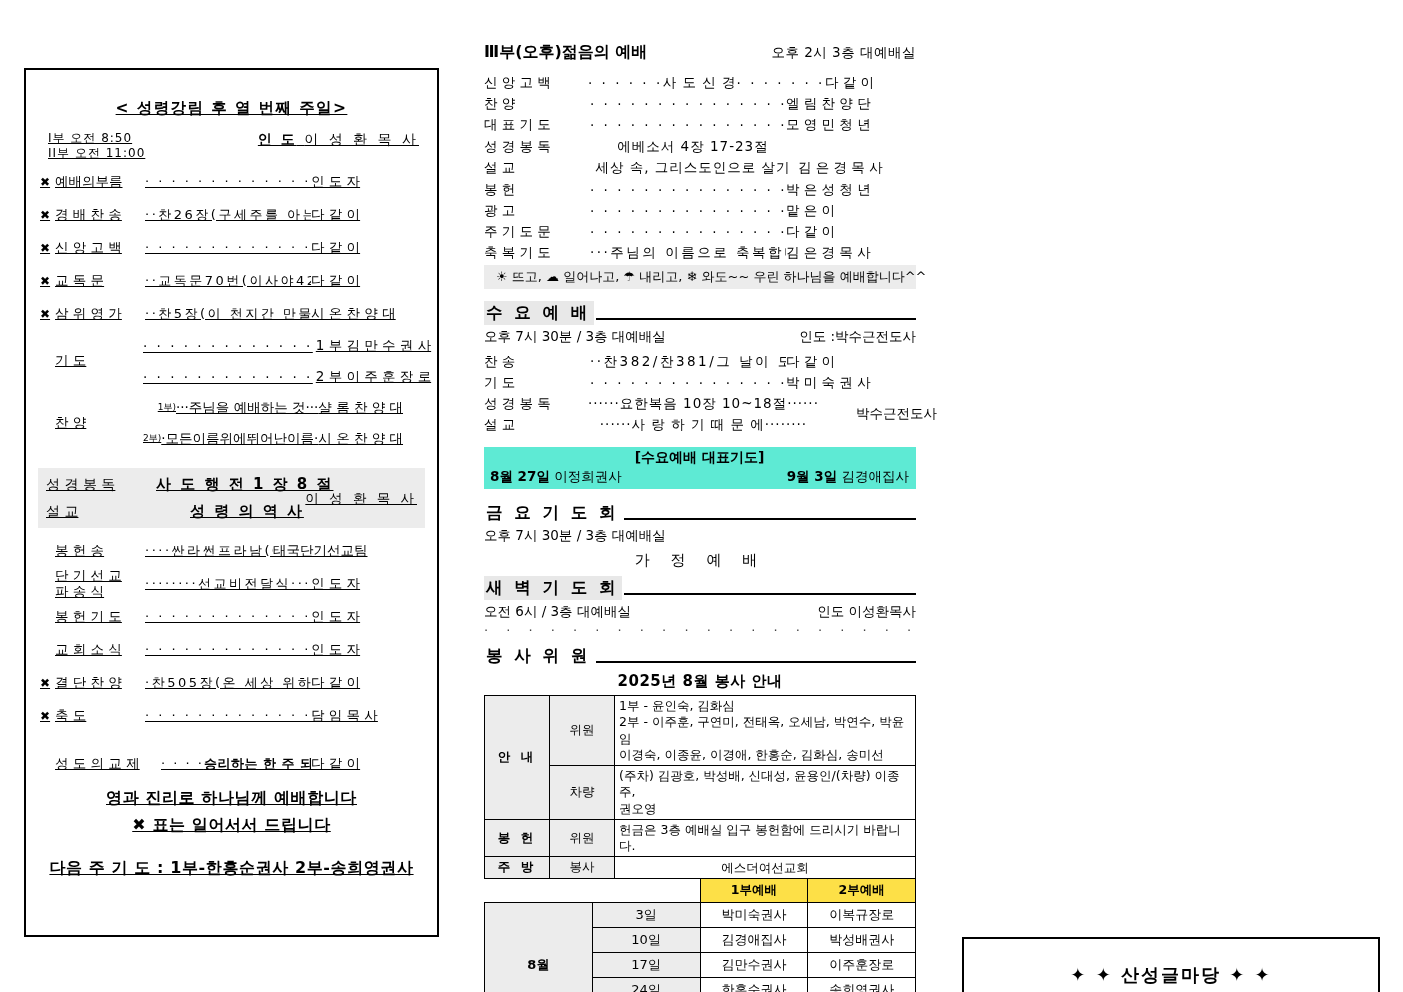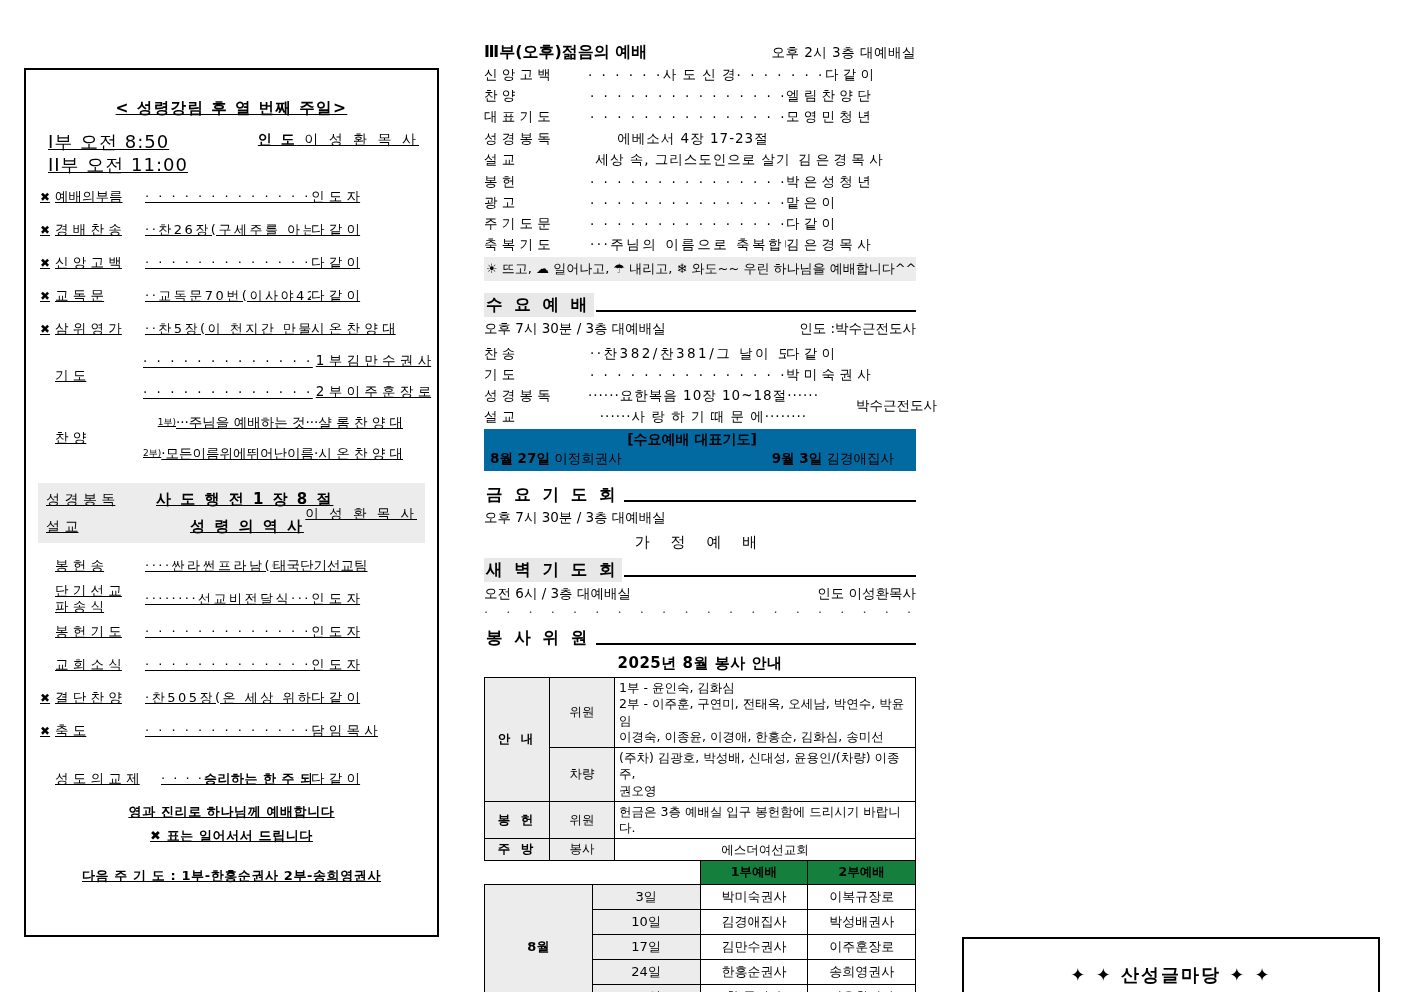--- a/index.html
+++ b/index.html
@@ -48,21 +48,21 @@
     text-align:center;
     font-weight:bold;
     font-size:15.5px;
     letter-spacing:1.4px;
     margin:6px 0 12px 0;
   }
   .times-row{
     display:flex;justify-content:space-between;align-items:flex-start;
     margin:0 6px 4px 10px;
   }
-  .times-left{font-size:18px;line-height:1.25;letter-spacing:1px;}
+  .times-left{font-size:12px;line-height:1.25;letter-spacing:1px;}
   .times-right{font-size:14px;letter-spacing:3px;white-space:nowrap;}
   .times-right b{font-weight:bold;letter-spacing:2px;}
 
   
   .osline{
     display:flex;align-items:center;
     font-size:13.5px;
     margin:0 2px;
     height:33px;
     white-space:nowrap;
@@ -109,40 +109,40 @@
     background:#ececec;
     margin:14px 0 6px 0;
     padding:7px 4px 7px 4px;
   }
   .hl-row{display:flex;align-items:center;font-size:14px;white-space:nowrap;}
   .hl-row .lbl{flex:0 0 104px;display:flex;justify-content:space-between;padding-left:4px;box-sizing:border-box;letter-spacing:0;}
   .hl-row .val{flex:1 1 auto;font-weight:bold;font-size:15px;letter-spacing:2px;padding-left:10px;}
   .hl-row .val.center{text-align:left;padding-left:44px;}
   .hl-preacher{text-align:right;font-size:13.5px;letter-spacing:3px;margin:-4px 4px -6px 0;}
 
-  .center-bold{text-align:center;font-weight:bold;font-size:13px;letter-spacing:0.6px;}
+  .center-bold{text-align:center;font-weight:bold;font-size:16px;letter-spacing:0.6px;}
   .center-bold.u{text-decoration:underline;}
 
   
   #mid-col{left:484px;top:42px;width:432px;}
 
   .sec-head{
     display:flex;align-items:center;
     margin:0 0 2px 0;
   }
   .sec-head .t{
     background:#e8e8e8;font-weight:bold;font-size:16.5px;
     letter-spacing:3px;padding:1px 4px 1px 2px;white-space:nowrap;
   }
   .sec-head .t.nobg{background:transparent;}
   .sec-head .rule{flex:1 1 auto;border-top:2px solid #000;margin-left:2px;height:0;position:relative;top:6px;}
 
   .head3{
     display:flex;justify-content:space-between;align-items:baseline;
-    margin-bottom:1px;
+    margin-bottom:9px;
   }
   .head3 .l{font-weight:bold;font-size:16px;letter-spacing:0px;}
   .head3 .r{font-size:13.5px;letter-spacing:0.5px;}
 
   .mline{
     display:flex;align-items:center;
     font-size:13.5px;height:21px;white-space:nowrap;
   }
   .mline .lbl{flex:0 0 86px;display:flex;justify-content:space-between;letter-spacing:0;}
   .mline .lbl.w{flex:0 0 104px;}
@@ -153,27 +153,27 @@
   .mline2{display:flex;align-items:center;font-size:13.5px;height:23px;white-space:nowrap;}
   .mline2 .lbl{flex:0 0 104px;display:flex;justify-content:space-between;}
   .mline2 .mid{flex:1 1 auto;text-align:center;letter-spacing:1px;}
   .mline2 .rt{flex:0 0 118px;text-align:right;}
 
   .pair-rows{display:flex;align-items:center;margin-top:-2px;}
   .pair-rows .pl{flex:1 1 auto;}
   .pair-rows .pr{flex:0 0 118px;display:flex;justify-content:space-between;font-size:13.5px;}
 
   .emoji-bar{
-    background:#ececec;font-size:13px;padding:3px 2px;text-align:center;
+    background:#ececec;font-size:13px;padding:3px 12px;text-align:center;
     letter-spacing:0px;margin-top:2px;white-space:nowrap;
   }
 
   .info-line{display:flex;justify-content:space-between;font-size:13.5px;margin:3px 0 5px 0;}
 
-  .gray-band{background:#0369a1;padding:2px 16px 3px 0;margin-top:2px;}
+  .gray-band{background:#5eead4;padding:2px 1px 3px 0;margin-top:12px;}
   .gray-band .bt{text-align:center;font-weight:bold;font-size:14px;}
   .gray-band .br{display:flex;justify-content:space-between;font-size:13.5px;padding:0 6px;margin-top:1px;}
   .gray-band .br b{font-weight:bold;}
 
   .center-line{text-align:center;font-size:15px;letter-spacing:8px;margin:6px 0 4px 0;}
 
   .dotrow{font-size:13px;letter-spacing:7px;color:#444;margin:2px 0 6px 0;overflow:hidden;white-space:nowrap;}
 
   .tbl-title{text-align:center;font-weight:bold;font-size:15px;margin:4px 0 4px 0;letter-spacing:0.5px;}
 
@@ -181,21 +181,21 @@
   table.svc td,table.svc th{border:1.5px solid #000;padding:2px 4px;vertical-align:middle;}
   table.svc .c1{width:56px;text-align:center;font-weight:bold;background:#ececec;letter-spacing:3px;}
   table.svc .c2{width:56px;text-align:center;background:#ececec;}
   table.svc .c3{text-align:left;line-height:1.3;}
   table.svc .ctr{text-align:center;}
 
   table.duty{border-collapse:collapse;width:100%;font-size:13px;table-layout:fixed;margin-top:-1.5px;}
   table.duty td,table.duty th{border:1.5px solid #000;padding:3px 2px;text-align:center;}
   table.duty .mon{width:56px;font-weight:bold;background:#ececec;}
   table.duty .day{width:56px;background:#ececec;}
-  table.duty thead th{font-weight:bold;background:#15803d;font-size:12.5px;}
+  table.duty thead th{font-weight:bold;background:#fde047;font-size:12.5px;}
   table.duty thead .blank{border:none;background:transparent;}
 
   
   #right-col{left:962px;top:68px;width:418px;height:869px;}
   #right-col .inner{padding:22px 14px 12px 14px;text-align:center;}
 
   .r-head{
     font-weight:bold;font-size:18px;letter-spacing:2px;
     margin:2px 0 14px 0;
   }

